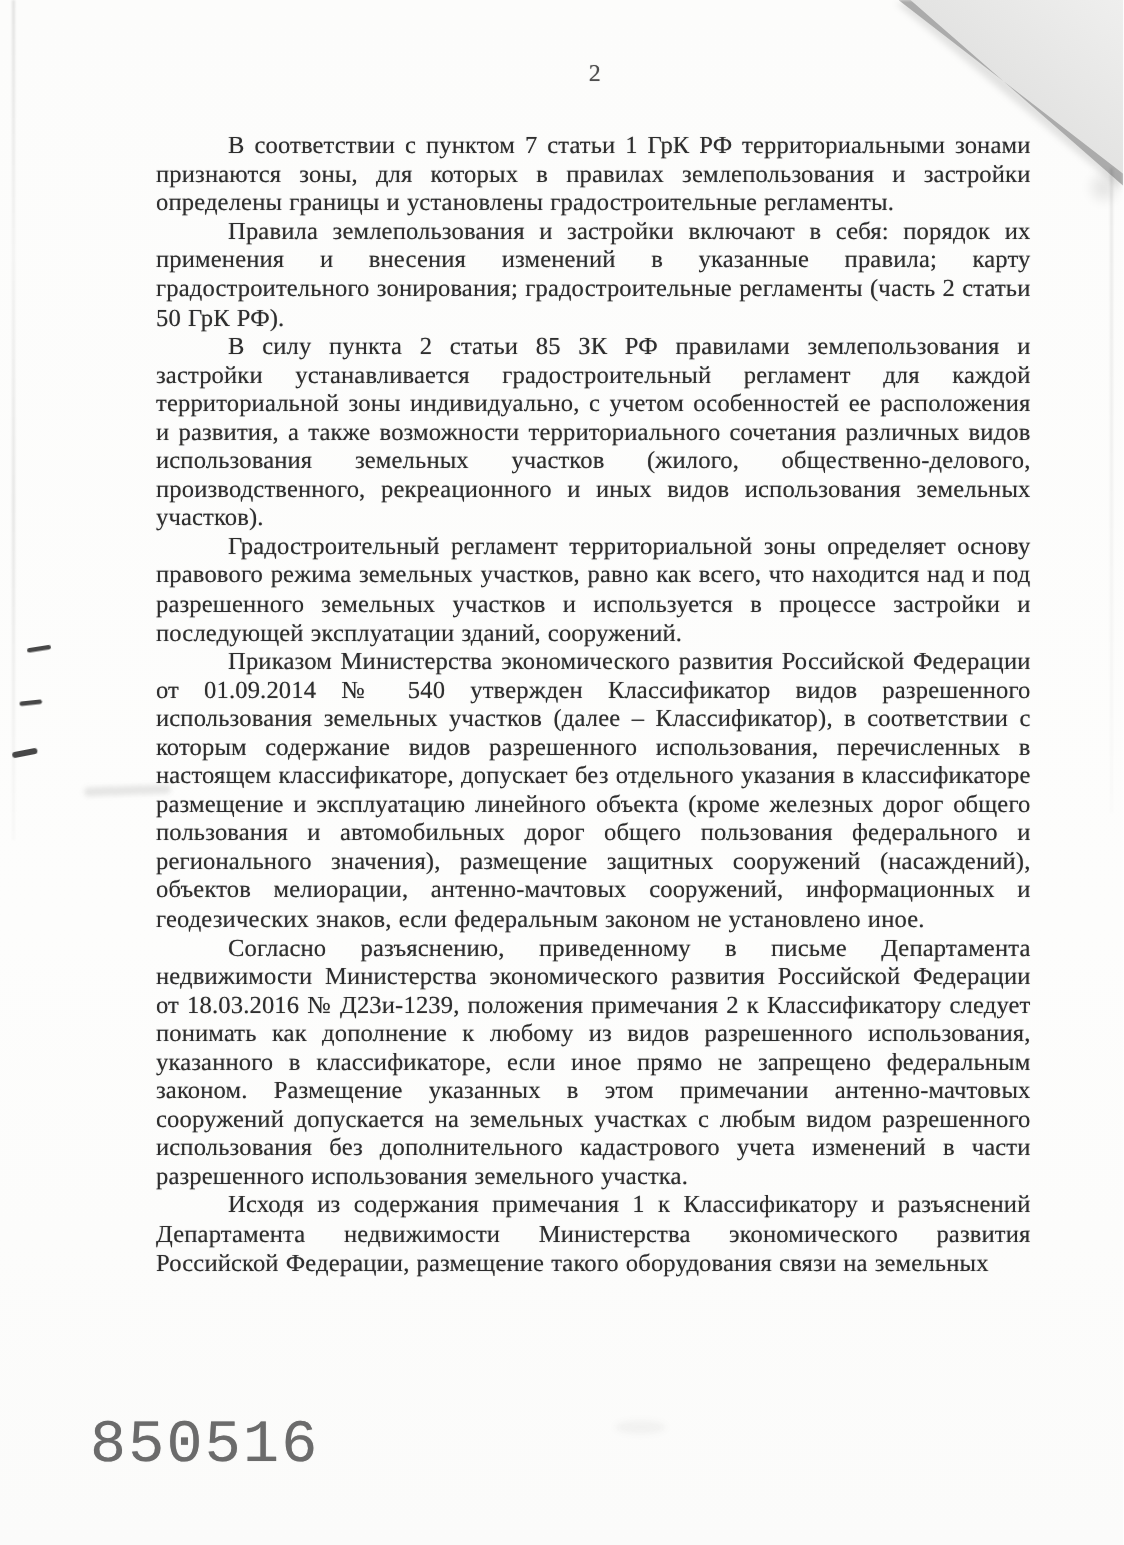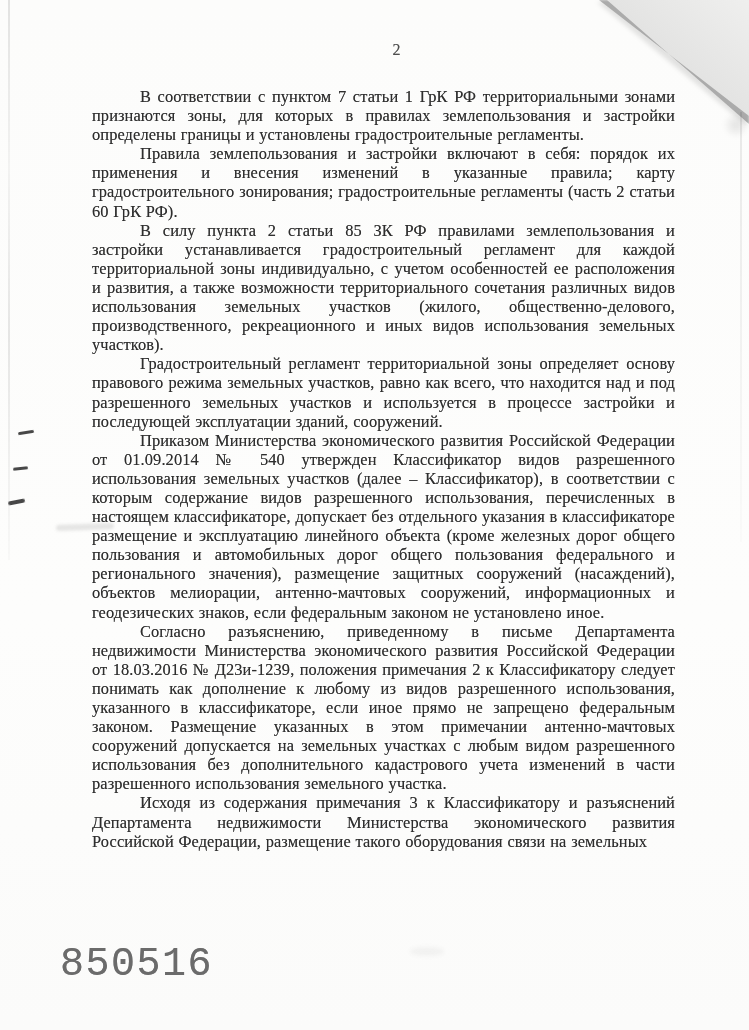--- a/index.html
+++ b/index.html
@@ -44,21 +44,21 @@
   }
 
   
   .page-number {
     position: absolute; top: 41px; left: 105px; width: 583px;
     text-align: center;
     font-size: 16px; color: #4e4e4e;
     text-shadow: 0 0 0.6px rgba(70,70,70,0.5);
   }
   .content {
-    position: absolute; top: 87px; left: 92px; width: 583px;
+    position: absolute; top: 87px; left: 104px; width: 583px;
     color: #2d2d2d;
   }
   .para {
     margin: 0;
     text-indent: 48px;
     text-align: justify;
     font-size: 16.4px;
     line-height: 19.1px;
     word-spacing: 0.5px;
     letter-spacing: 0.1px;
@@ -113,26 +113,26 @@
   <div class="fold-wrap">
     <div class="fold"></div>
     <div class="fold-crease"></div>
   </div>
   <div class="artifact fold-tip-shadow"></div>
 
   <div class="page-number">2</div>
 
   <div class="content">
     <p class="para">В соответствии с пунктом 7 статьи 1 ГрК РФ территориальными зонами признаются зоны, для которых в правилах землепользования и застройки определены границы и установлены градостроительные регламенты.</p>
-    <p class="para">Правила землепользования и застройки включают в себя: порядок их применения и внесения изменений в указанные правила; карту градостроительного зонирования; градостроительные регламенты (часть 2 статьи 60 ГрК РФ).</p>
+    <p class="para">Правила землепользования и застройки включают в себя: порядок их применения и внесения изменений в указанные правила; карту градостроительного зонирования; градостроительные регламенты (часть 2 статьи 50 ГрК РФ).</p>
     <p class="para">В силу пункта 2 статьи 85 ЗК РФ правилами землепользования и застройки устанавливается градостроительный регламент для каждой территориальной зоны индивидуально, с учетом особенностей ее расположения и развития, а также возможности территориального сочетания различных видов использования земельных участков (жилого, общественно-делового, производственного, рекреационного и иных видов использования земельных участков).</p>
     <p class="para">Градостроительный регламент территориальной зоны определяет основу правового режима земельных участков, равно как всего, что находится над и под разрешенного земельных участков и используется в процессе застройки и последующей эксплуатации зданий, сооружений.</p>
     <p class="para">Приказом Министерства экономического развития Российской Федерации от 01.09.2014 № 540 утвержден Классификатор видов разрешенного использования земельных участков (далее – Классификатор), в соответствии с которым содержание видов разрешенного использования, перечисленных в настоящем классификаторе, допускает без отдельного указания в классификаторе размещение и эксплуатацию линейного объекта (кроме железных дорог общего пользования и автомобильных дорог общего пользования федерального и регионального значения), размещение защитных сооружений (насаждений), объектов мелиорации, антенно-мачтовых сооружений, информационных и геодезических знаков, если федеральным законом не установлено иное.</p>
     <p class="para">Согласно разъяснению, приведенному в письме Департамента недвижимости Министерства экономического развития Российской Федерации от 18.03.2016 № Д23и-1239, положения примечания 2 к Классификатору следует понимать как дополнение к любому из видов разрешенного использования, указанного в классификаторе, если иное прямо не запрещено федеральным законом. Размещение указанных в этом примечании антенно-мачтовых сооружений допускается на земельных участках с любым видом разрешенного использования без дополнительного кадастрового учета изменений в части разрешенного использования земельного участка.</p>
-    <p class="para">Исходя из содержания примечания 3 к Классификатору и разъяснений Департамента недвижимости Министерства экономического развития Российской Федерации, размещение такого оборудования связи на земельных</p>
+    <p class="para">Исходя из содержания примечания 1 к Классификатору и разъяснений Департамента недвижимости Министерства экономического развития Российской Федерации, размещение такого оборудования связи на земельных</p>
   </div>
 
   <div class="stamp">850516</div>
 
   <div class="artifact edge-line-left"></div>
   <div class="artifact edge-line-right"></div>
   <div class="artifact dash dash-1"></div>
   <div class="artifact dash dash-2"></div>
   <div class="artifact dash dash-3"></div>
   <div class="artifact smudge-1"></div>

